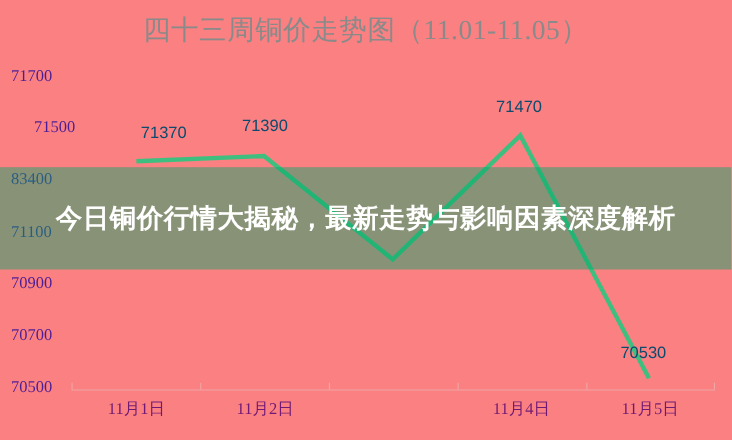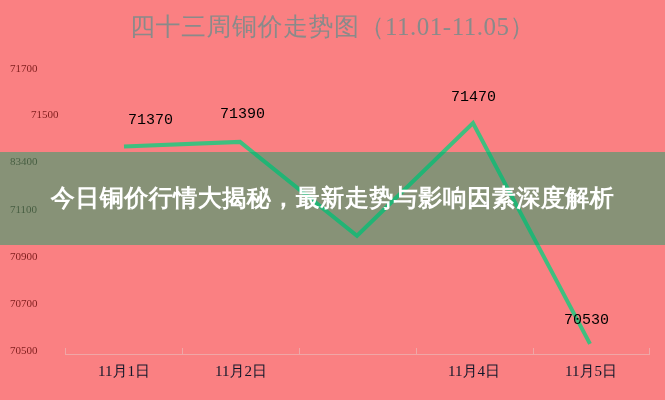--- a/index.html
+++ b/index.html
@@ -41,40 +41,40 @@
     color: #8a8a8a;
     letter-spacing: 0.5px;
     white-space: nowrap;
   }
 
   .y-tick {
     position: absolute;
     left: 10px;
     width: 60px;
     text-align: left;
-    font-size: 11px;
-    color: #7f1d1d;
+    font-size: 15px;
+    color: #4c1d95;
     font-family: "Liberation Serif", "DejaVu Serif", serif;
   }
 
   .x-tick {
     position: absolute;
     top: 362px;
     width: 100px;
     text-align: center;
     font-size: 15px;
-    color: #0f172a;
+    color: #701a75;
     font-family: "Liberation Serif", "DejaVu Serif", serif;
   }
 
   .pt-label {
     position: absolute;
     font-size: 15px;
-    color: #000000;
-    font-family: Liberation Mono, monospace;
+    color: #0c4a6e;
+    font-family: Liberation Sans, sans-serif;
     white-space: nowrap;
   }
 
   #plot-svg {
     position: absolute;
     left: 0;
     top: 0;
     width: 665px;
     height: 400px;
   }

